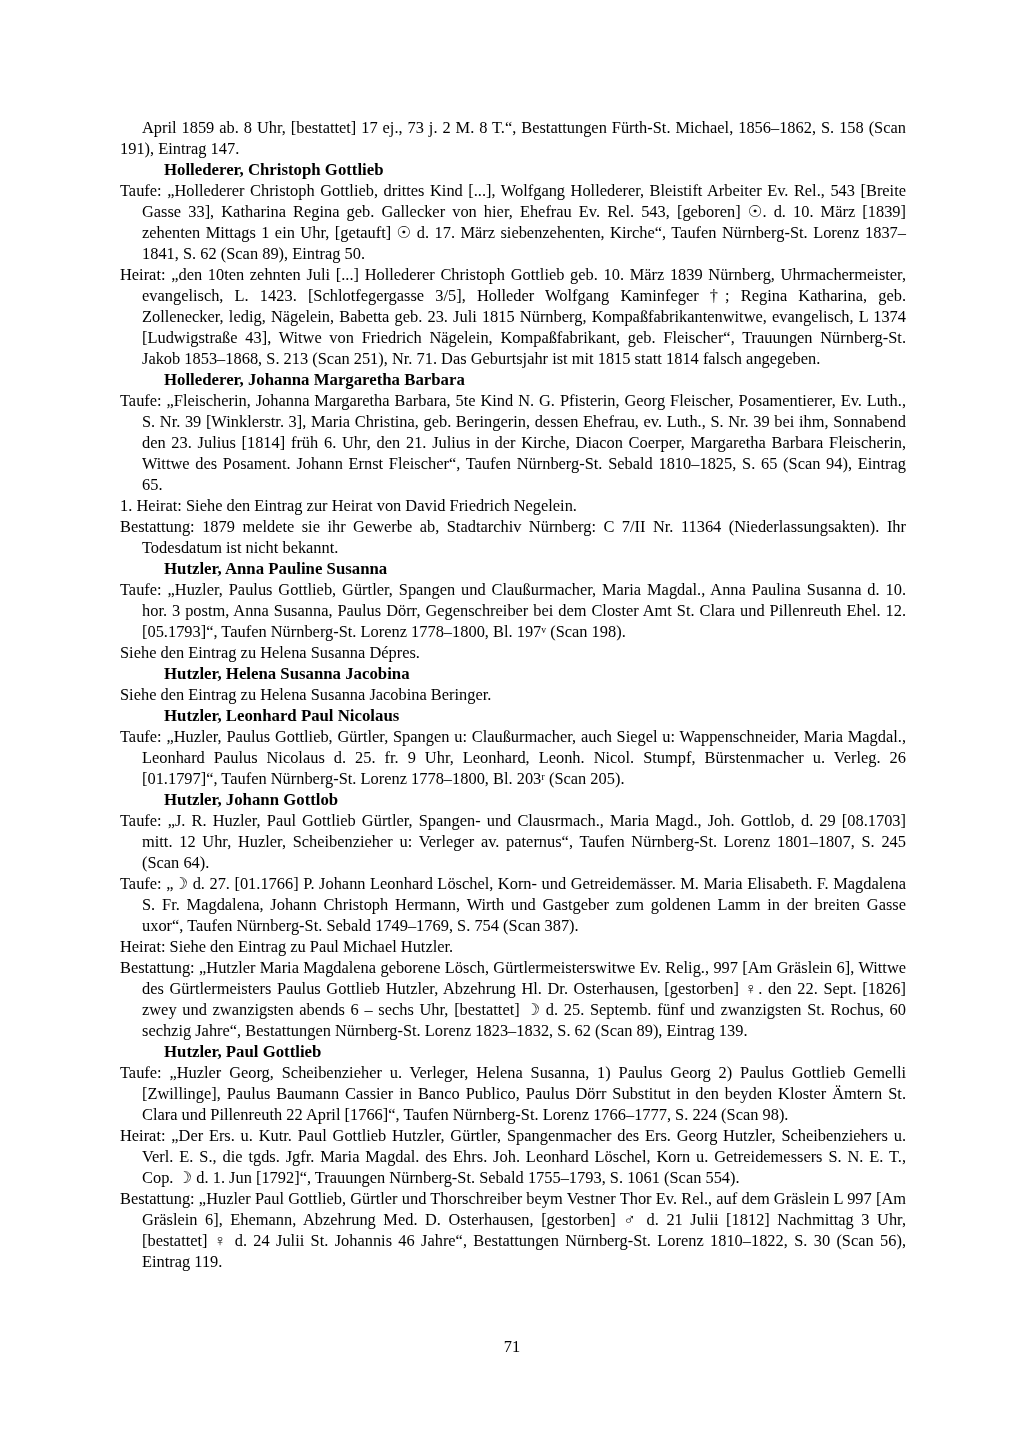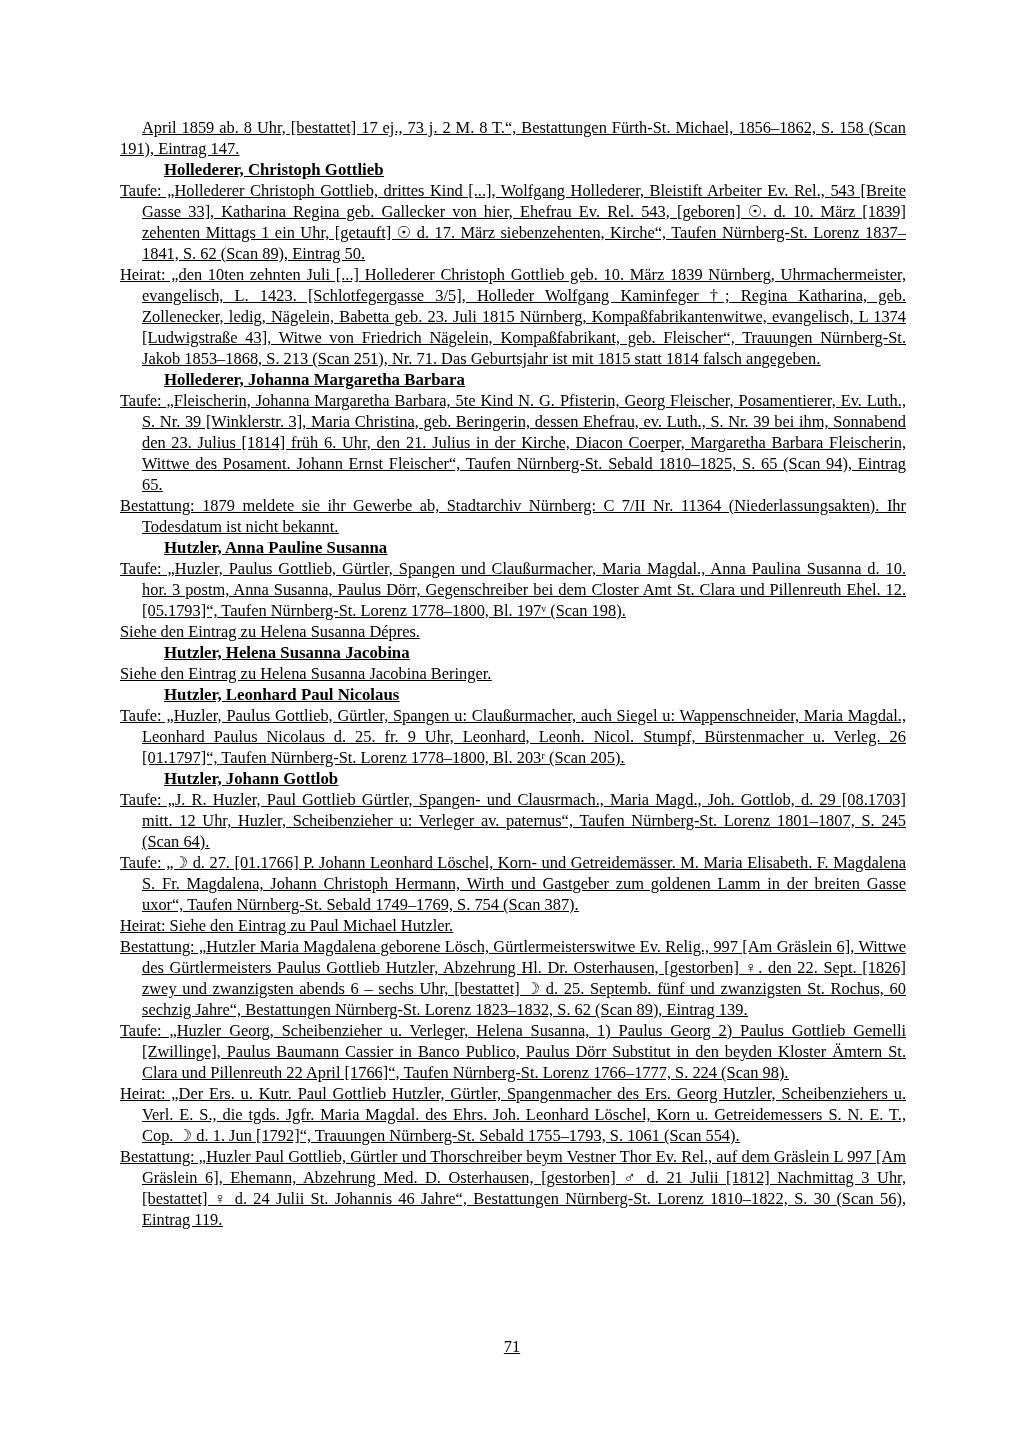--- a/index.html
+++ b/index.html
@@ -1,15 +1,15 @@
 <!DOCTYPE html>
 <html><head>
 <meta charset="utf-8">
 <style>
-  * { margin: 0; padding: 0; box-sizing: border-box; text-decoration: underline; }
+  * { margin: 0; padding: 0; box-sizing: border-box; }
   html, body { background: #ffffff; }
   body {
     width: 1024px;
     height: 1448px;
     position: relative;
     font-family: "Liberation Serif", "DejaVu Serif", serif;
     font-size: 16.4px;
     line-height: 21px;
     color: #000000;
     overflow: hidden;
@@ -48,32 +48,34 @@
 <body>
 
 <main class="page">
   <p class="continuation-paragraph">April 1859 ab. 8 Uhr, [bestattet] 17 ej., 73 j. 2 M. 8 T.“, Bestattungen Fürth-St. Michael, 1856–1862, S. 158 (Scan 191), Eintrag 147.</p>
   <section>
       <h2 class="entry-heading">Hollederer, Christoph Gottlieb</h2>
       <p class="entry-paragraph">Taufe: „Hollederer Christoph Gottlieb, drittes Kind [...], Wolfgang Hollederer, Bleistift Arbeiter Ev. Rel., 543 [Breite Gasse 33], Katharina Regina geb. Gallecker von hier, Ehefrau Ev. Rel. 543, [geboren] ☉. d. 10. März [1839] zehenten Mittags 1 ein Uhr, [getauft] ☉ d. 17. März siebenzehenten, Kirche“, Taufen Nürnberg-St. Lorenz 1837–1841, S. 62 (Scan 89), Eintrag 50.</p>
       <p class="entry-paragraph">Heirat: „den 10ten zehnten Juli [...] Hollederer Christoph Gottlieb geb. 10. März 1839 Nürnberg, Uhrmachermeister, evangelisch, L. 1423. [Schlotfegergasse 3/5], Holleder Wolfgang Kaminfeger †; Regina Katharina, geb. Zollenecker, ledig, Nägelein, Babetta geb. 23. Juli 1815 Nürnberg, Kompaßfabrikantenwitwe, evangelisch, L 1374 [Ludwigstraße 43], Witwe von Friedrich Nägelein, Kompaßfabrikant, geb. Fleischer“, Trauungen Nürnberg-St. Jakob 1853–1868, S. 213 (Scan 251), Nr. 71. Das Geburtsjahr ist mit 1815 statt 1814 falsch angegeben.</p>
       <h2 class="entry-heading">Hollederer, Johanna Margaretha Barbara</h2>
       <p class="entry-paragraph">Taufe: „Fleischerin, Johanna Margaretha Barbara, 5te Kind N. G. Pfisterin, Georg Fleischer, Posamentierer, Ev. Luth., S. Nr. 39 [Winklerstr. 3], Maria Christina, geb. Beringerin, dessen Ehefrau, ev. Luth., S. Nr. 39 bei ihm, Sonnabend den 23. Julius [1814] früh 6. Uhr, den 21. Julius in der Kirche, Diacon Coerper, Margaretha Barbara Fleischerin, Wittwe des Posament. Johann Ernst Fleischer“, Taufen Nürnberg-St. Sebald 1810–1825, S. 65 (Scan 94), Eintrag 65.</p>
+      <p class="entry-paragraph">1. Heirat: Siehe den Eintrag zur Heirat von David Friedrich Negelein.</p>
       <p class="entry-paragraph">Bestattung: 1879 meldete sie ihr Gewerbe ab, Stadtarchiv Nürnberg: C 7/II Nr. 11364 (Niederlassungsakten). Ihr Todesdatum ist nicht bekannt.</p>
       <h2 class="entry-heading">Hutzler, Anna Pauline Susanna</h2>
       <p class="entry-paragraph">Taufe: „Huzler, Paulus Gottlieb, Gürtler, Spangen und Claußurmacher, Maria Magdal., Anna Paulina Susanna d. 10. hor. 3 postm, Anna Susanna, Paulus Dörr, Gegenschreiber bei dem Closter Amt St. Clara und Pillenreuth Ehel. 12. [05.1793]“, Taufen Nürnberg-St. Lorenz 1778–1800, Bl. 197ᵛ (Scan 198).</p>
       <p class="entry-paragraph">Siehe den Eintrag zu Helena Susanna Dépres.</p>
       <h2 class="entry-heading">Hutzler, Helena Susanna Jacobina</h2>
       <p class="entry-paragraph">Siehe den Eintrag zu Helena Susanna Jacobina Beringer.</p>
       <h2 class="entry-heading">Hutzler, Leonhard Paul Nicolaus</h2>
       <p class="entry-paragraph">Taufe: „Huzler, Paulus Gottlieb, Gürtler, Spangen u: Claußurmacher, auch Siegel u: Wappenschneider, Maria Magdal., Leonhard Paulus Nicolaus d. 25. fr. 9 Uhr, Leonhard, Leonh. Nicol. Stumpf, Bürstenmacher u. Verleg. 26 [01.1797]“, Taufen Nürnberg-St. Lorenz 1778–1800, Bl. 203ʳ (Scan 205).</p>
       <h2 class="entry-heading">Hutzler, Johann Gottlob</h2>
       <p class="entry-paragraph">Taufe: „J. R. Huzler, Paul Gottlieb Gürtler, Spangen- und Clausrmach., Maria Magd., Joh. Gottlob, d. 29 [08.1703] mitt. 12 Uhr, Huzler, Scheibenzieher u: Verleger av. paternus“, Taufen Nürnberg-St. Lorenz 1801–1807, S. 245 (Scan 64).</p>
       <p class="entry-paragraph">Taufe: „☽ d. 27. [01.1766] P. Johann Leonhard Löschel, Korn- und Getreidemässer. M. Maria Elisabeth. F. Magdalena S. Fr. Magdalena, Johann Christoph Hermann, Wirth und Gastgeber zum goldenen Lamm in der breiten Gasse uxor“, Taufen Nürnberg-St. Sebald 1749–1769, S. 754 (Scan 387).</p>
       <p class="entry-paragraph">Heirat: Siehe den Eintrag zu Paul Michael Hutzler.</p>
       <p class="entry-paragraph">Bestattung: „Hutzler Maria Magdalena geborene Lösch, Gürtlermeisterswitwe Ev. Relig., 997 [Am Gräslein 6], Wittwe des Gürtlermeisters Paulus Gottlieb Hutzler, Abzehrung Hl. Dr. Osterhausen, [gestorben] ♀. den 22. Sept. [1826] zwey und zwanzigsten abends 6 – sechs Uhr, [bestattet] ☽ d. 25. Septemb. fünf und zwanzigsten St. Rochus, 60 sechzig Jahre“, Bestattungen Nürnberg-St. Lorenz 1823–1832, S. 62 (Scan 89), Eintrag 139.</p>
+      <h2 class="entry-heading">Hutzler, Paul Gottlieb</h2>
       <p class="entry-paragraph">Taufe: „Huzler Georg, Scheibenzieher u. Verleger, Helena Susanna, 1) Paulus Georg 2) Paulus Gottlieb Gemelli [Zwillinge], Paulus Baumann Cassier in Banco Publico, Paulus Dörr Substitut in den beyden Kloster Ämtern St. Clara und Pillenreuth 22 April [1766]“, Taufen Nürnberg-St. Lorenz 1766–1777, S. 224 (Scan 98).</p>
       <p class="entry-paragraph">Heirat: „Der Ers. u. Kutr. Paul Gottlieb Hutzler, Gürtler, Spangenmacher des Ers. Georg Hutzler, Scheibenziehers u. Verl. E. S., die tgds. Jgfr. Maria Magdal. des Ehrs. Joh. Leonhard Löschel, Korn u. Getreidemessers S. N. E. T., Cop. ☽ d. 1. Jun [1792]“, Trauungen Nürnberg-St. Sebald 1755–1793, S. 1061 (Scan 554).</p>
       <p class="entry-paragraph">Bestattung: „Huzler Paul Gottlieb, Gürtler und Thorschreiber beym Vestner Thor Ev. Rel., auf dem Gräslein L 997 [Am Gräslein 6], Ehemann, Abzehrung Med. D. Osterhausen, [gestorben] ♂ d. 21 Julii [1812] Nachmittag 3 Uhr, [bestattet] ♀ d. 24 Julii St. Johannis 46 Jahre“, Bestattungen Nürnberg-St. Lorenz 1810–1822, S. 30 (Scan 56), Eintrag 119.</p>
     </section>
 </main>
 
 <div class="page-number">71</div>
 
 </body></html>

